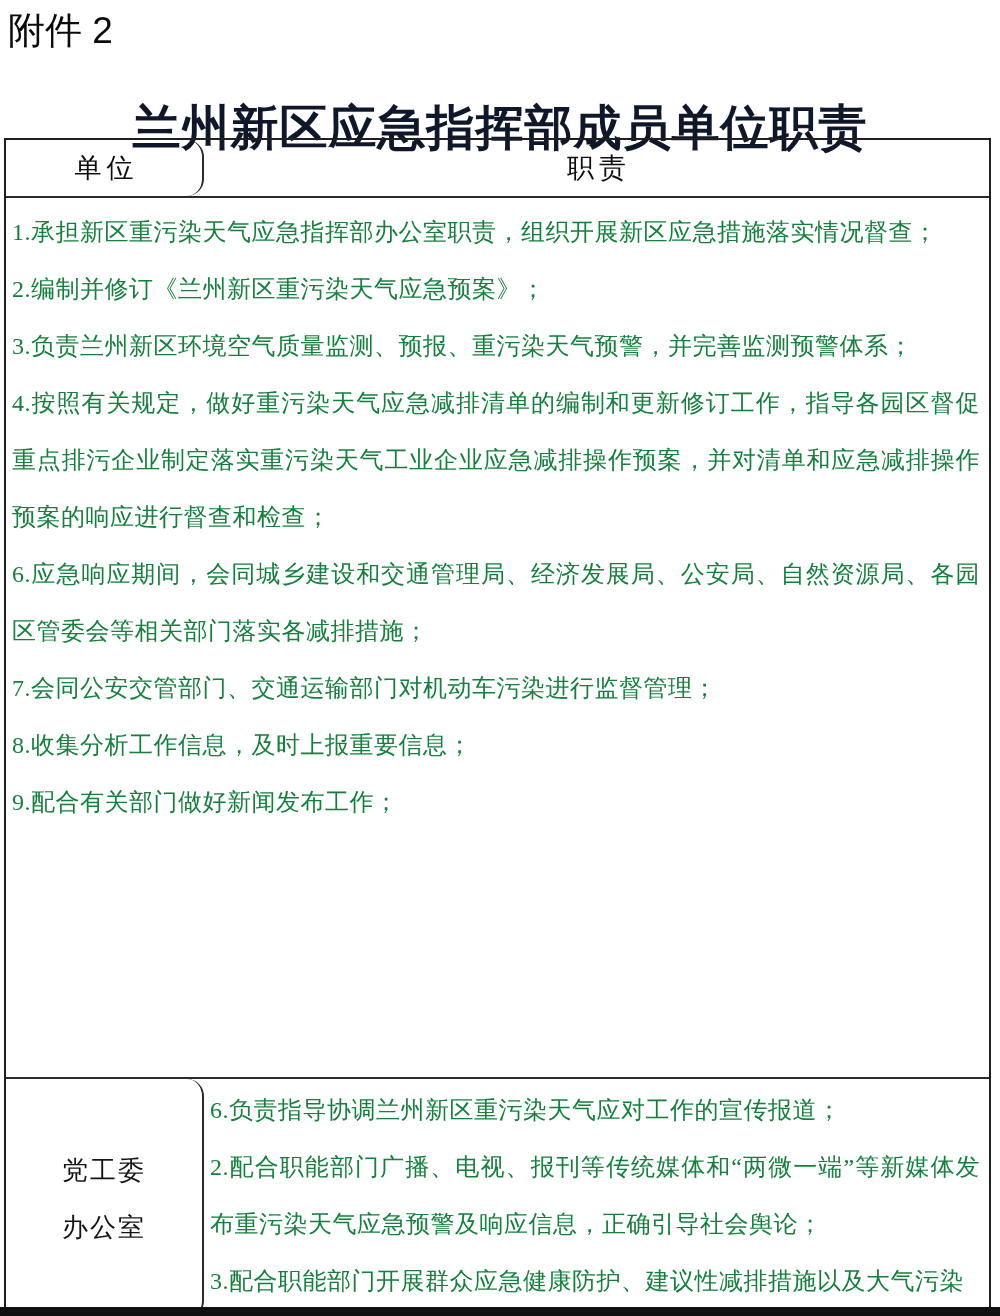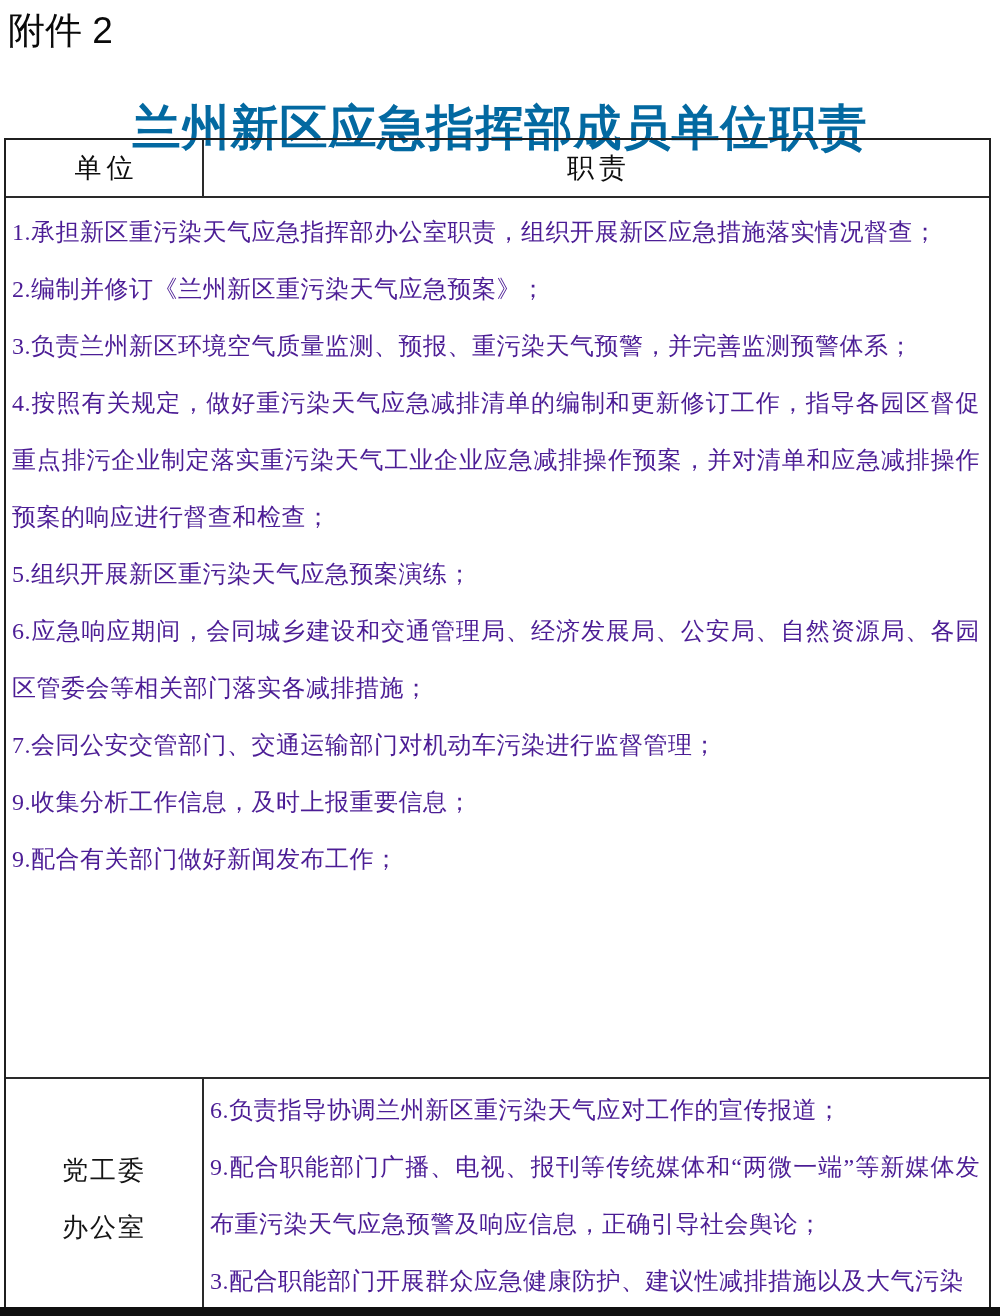--- a/index.html
+++ b/index.html
@@ -26,21 +26,21 @@
   }
   .doc-title {
     position: absolute;
     left: 0;
     top: 64px;
     width: 100%;
     text-align: center;
     font-size: 48px;
     font-weight: bold;
     letter-spacing: 1px;
-    color: #0369a1;
+    color: #0f172a;
     font-family: "Liberation Serif", "DejaVu Serif", serif;
   }
   .doc-table {
     position: absolute;
     left: 4px;
     top: 138px;
     width: 987px;
     border-left: 2px solid #1f1f1f;
     border-right: 2px solid #1f1f1f;
     border-top: 2px solid #1f1f1f;
@@ -48,20 +48,21 @@
   }
   .t-row {
     display: flex;
     box-sizing: border-box;
   }
   .t-row.bordered {
     border-bottom: 2px solid #2a2a2a;
   }
   .cell {
     box-sizing: border-box;
+    border-radius: 17px;
   }
   .cell-unit {
     width: 198px;
     border-right: 2px solid #2a2a2a;
     display: flex;
     flex-direction: column;
     align-items: center;
     justify-content: center;
     text-align: center;
     font-size: 26px;
@@ -91,21 +92,21 @@
   .row-1 { height: 881px; }
   .row-2 { height: 239px; }
   .row-1 .unit-inner { transform: translateY(-57px); }
   .row-2 .cell-duty { padding-top: 3px; }
   .duty-para {
     margin: 0;
     font-size: 24px;
     line-height: 57px;
     letter-spacing: 0.5px;
     text-align: justify;
-    color: #4c1d95;
+    color: #15803d;
   }
   .unit-line {
     line-height: 57px;
   }
   .bottom-cut-bar {
     position: absolute;
     left: 0;
     top: 1307px;
     width: 1000px;
     height: 9px;
@@ -125,37 +126,36 @@
     <div class="cell cell-unit">单位</div>
     <div class="cell cell-duty">职责</div>
   </div>
 
   <div class="t-row row-1 bordered">
     <div class="cell cell-duty">
       <p class="duty-para">1.承担新区重污染天气应急指挥部办公室职责，组织开展新区应急措施落实情况督查；</p>
       <p class="duty-para">2.编制并修订《兰州新区重污染天气应急预案》；</p>
       <p class="duty-para">3.负责兰州新区环境空气质量监测、预报、重污染天气预警，并完善监测预警体系；</p>
       <p class="duty-para">4.按照有关规定，做好重污染天气应急减排清单的编制和更新修订工作，指导各园区督促重点排污企业制定落实重污染天气工业企业应急减排操作预案，并对清单和应急减排操作预案的响应进行督查和检查；</p>
-      <p class="duty-para">5.组织开展新区重污染天气应急预案演练；</p>
       <p class="duty-para">6.应急响应期间，会同城乡建设和交通管理局、经济发展局、公安局、自然资源局、各园区管委会等相关部门落实各减排措施；</p>
       <p class="duty-para">7.会同公安交管部门、交通运输部门对机动车污染进行监督管理；</p>
-      <p class="duty-para">9.收集分析工作信息，及时上报重要信息；</p>
+      <p class="duty-para">8.收集分析工作信息，及时上报重要信息；</p>
       <p class="duty-para">9.配合有关部门做好新闻发布工作；</p>
     </div>
   </div>
 
   <div class="t-row row-2">
     <div class="cell cell-unit">
       <div class="unit-inner">
         <div class="unit-line">党工委</div>
         <div class="unit-line">办公室</div>
       </div>
     </div>
     <div class="cell cell-duty">
       <p class="duty-para">6.负责指导协调兰州新区重污染天气应对工作的宣传报道；</p>
-      <p class="duty-para">9.配合职能部门广播、电视、报刊等传统媒体和“两微一端”等新媒体发布重污染天气应急预警及响应信息，正确引导社会舆论；</p>
+      <p class="duty-para">2.配合职能部门广播、电视、报刊等传统媒体和“两微一端”等新媒体发布重污染天气应急预警及响应信息，正确引导社会舆论；</p>
       <p class="duty-para">3.配合职能部门开展群众应急健康防护、建议性减排措施以及大气污染</p>
     </div>
   </div>
 
 </div>
 
 <div class="bottom-cut-bar"></div>
 
 </body></html>

